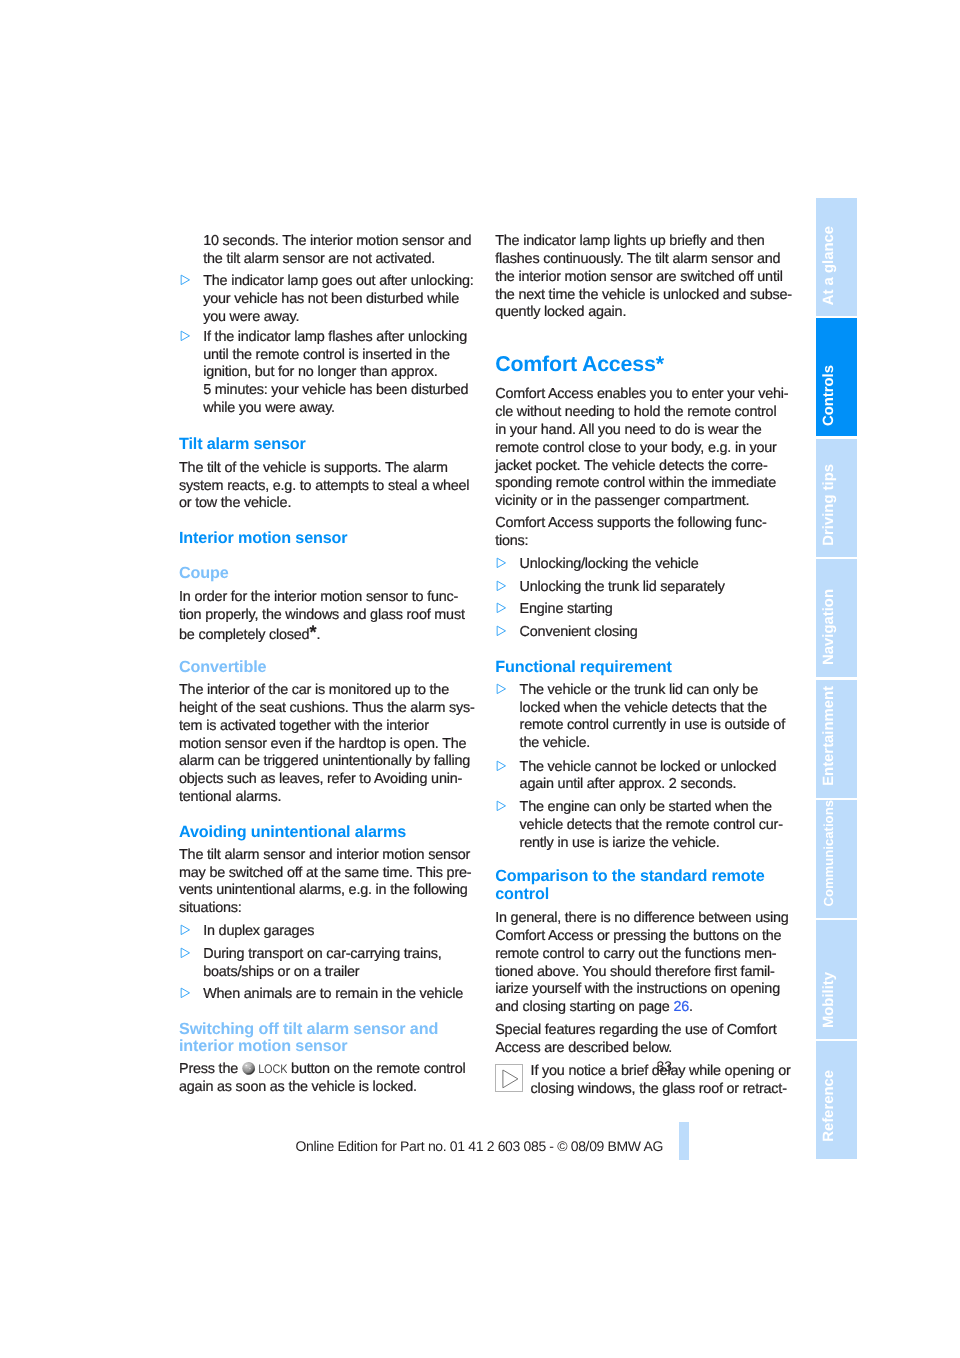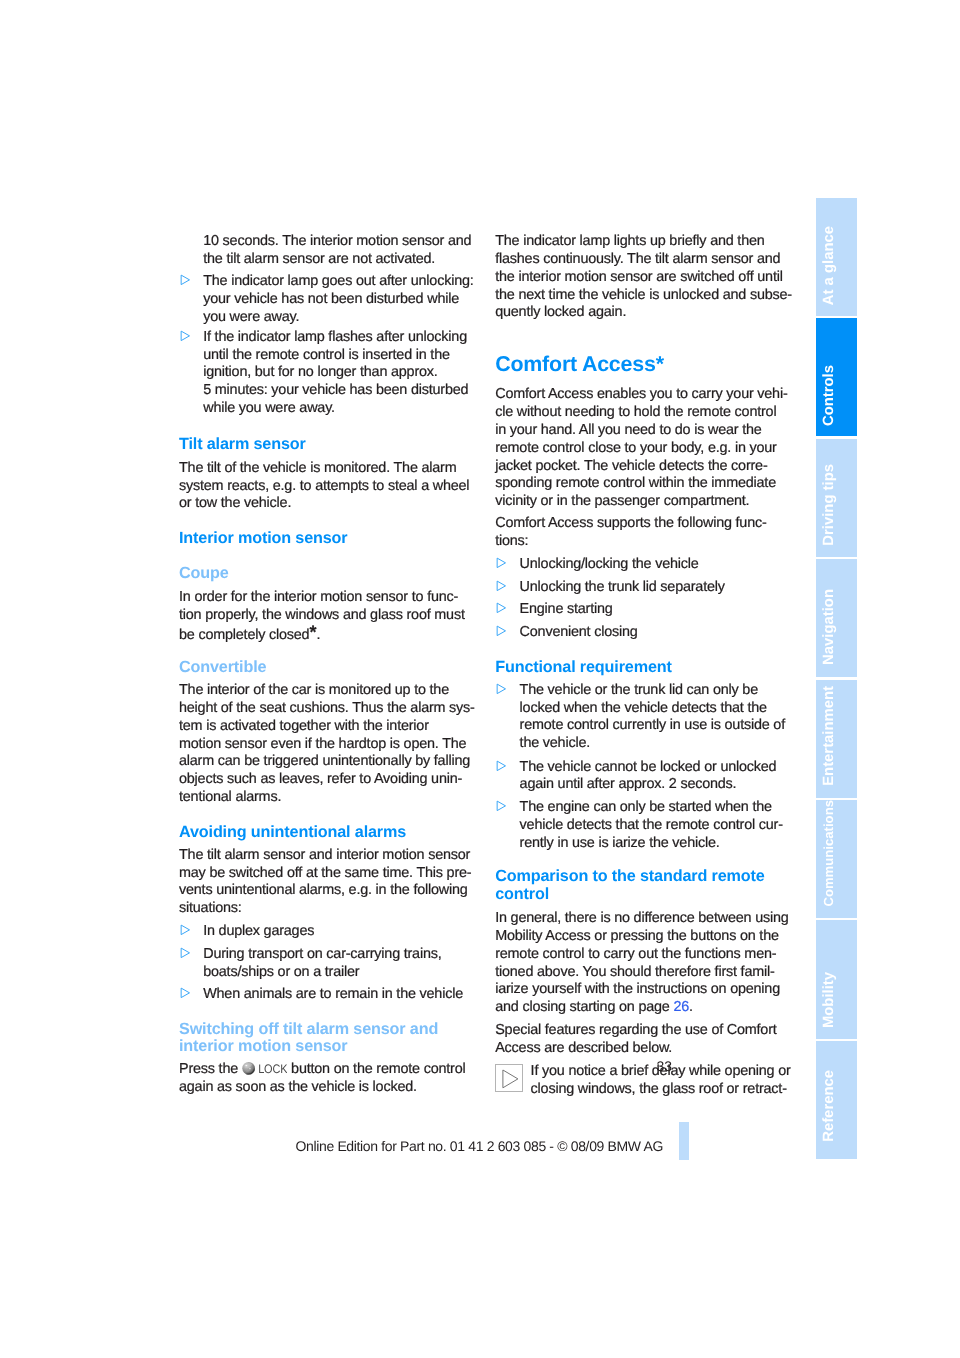--- a/index.html
+++ b/index.html
@@ -93,21 +93,21 @@
 <div class="ln bul" style="top:328.80px"><span>If the indicator lamp flashes after unlocking</span></div>
 <div class="ln bul" style="top:346.61px"><span>until the remote control is inserted in the</span></div>
 <div class="ln bul" style="top:364.42px"><span>ignition, but for no longer than approx.</span></div>
 <div class="ln bul" style="top:382.23px"><span>5 minutes: your vehicle has been disturbed</span></div>
 <div class="ln bul" style="top:400.04px"><span>while you were away.</span></div>
 </div>
 <div class="blk">
 <div class="ln h2" style="top:436.35px"><span>Tilt alarm sensor</span></div>
 </div>
 <div class="blk">
-<div class="ln" style="top:459.80px"><span>The tilt of the vehicle is monitored. The alarm</span></div>
+<div class="ln" style="top:459.80px"><span>The tilt of the vehicle is supports. The alarm</span></div>
 <div class="ln" style="top:477.61px"><span>system reacts, e.g. to attempts to steal a wheel</span></div>
 <div class="ln" style="top:495.42px"><span>or tow the vehicle.</span></div>
 </div>
 <div class="blk">
 <div class="ln h2" style="top:529.65px"><span>Interior motion sensor</span></div>
 </div>
 <div class="blk">
 <div class="ln h3" style="top:565.45px"><span>Coupe</span></div>
 </div>
 <div class="blk">
@@ -197,21 +197,21 @@
 <div class="ln" style="top:233.10px"><span>The indicator lamp lights up briefly and then</span></div>
 <div class="ln" style="top:250.91px"><span>flashes continuously. The tilt alarm sensor and</span></div>
 <div class="ln" style="top:268.72px"><span>the interior motion sensor are switched off until</span></div>
 <div class="ln" style="top:286.53px"><span>the next time the vehicle is unlocked and subse-</span></div>
 <div class="ln" style="top:304.34px"><span>quently locked again.</span></div>
 </div>
 <div class="blk">
 <div class="ln h1" style="top:352.30px"><span>Comfort Access*</span></div>
 </div>
 <div class="blk">
-<div class="ln" style="top:386.30px"><span>Comfort Access enables you to carry your vehi-</span></div>
+<div class="ln" style="top:386.30px"><span>Comfort Access enables you to enter your vehi-</span></div>
 <div class="ln" style="top:404.11px"><span>cle without needing to hold the remote control</span></div>
 <div class="ln" style="top:421.92px"><span>in your hand. All you need to do is wear the</span></div>
 <div class="ln" style="top:439.73px"><span>remote control close to your body, e.g. in your</span></div>
 <div class="ln" style="top:457.54px"><span>jacket pocket. The vehicle detects the corre-</span></div>
 <div class="ln" style="top:475.35px"><span>sponding remote control within the immediate</span></div>
 <div class="ln" style="top:493.16px"><span>vicinity or in the passenger compartment.</span></div>
 </div>
 <div class="blk">
 <div class="ln" style="top:515.20px"><span>Comfort Access supports the following func-</span></div>
 <div class="ln" style="top:533.01px"><span>tions:</span></div>
@@ -280,21 +280,21 @@
 <div class="ln bul" style="top:799.00px"><span>The engine can only be started when the</span></div>
 <div class="ln bul" style="top:816.81px"><span>vehicle detects that the remote control cur-</span></div>
 <div class="ln bul" style="top:834.62px"><span>rently in use is iarize the vehicle.</span></div>
 </div>
 <div class="blk">
 <div class="ln h2" style="top:868.25px"><span>Comparison to the standard remote</span></div>
 <div class="ln h2" style="top:886.15px"><span>control</span></div>
 </div>
 <div class="blk">
 <div class="ln" style="top:910.10px"><span>In general, there is no difference between using</span></div>
-<div class="ln" style="top:927.91px"><span>Mobility Access or pressing the buttons on the</span></div>
+<div class="ln" style="top:927.91px"><span>Comfort Access or pressing the buttons on the</span></div>
 <div class="ln" style="top:945.72px"><span>remote control to carry out the functions men-</span></div>
 <div class="ln" style="top:963.53px"><span>tioned above. You should therefore first famil-</span></div>
 <div class="ln" style="top:981.34px"><span>iarize yourself with the instructions on opening</span></div>
 <div class="ln" style="top:999.15px"><span>and closing starting on page </span><a class="page-ref">26</a><span>.</span></div>
 </div>
 <div class="blk">
 <div class="ln" style="top:1022.00px"><span>Special features regarding the use of Comfort</span></div>
 <div class="ln" style="top:1039.81px"><span>Access are described below.</span></div>
 </div>
 <div class="blk">

